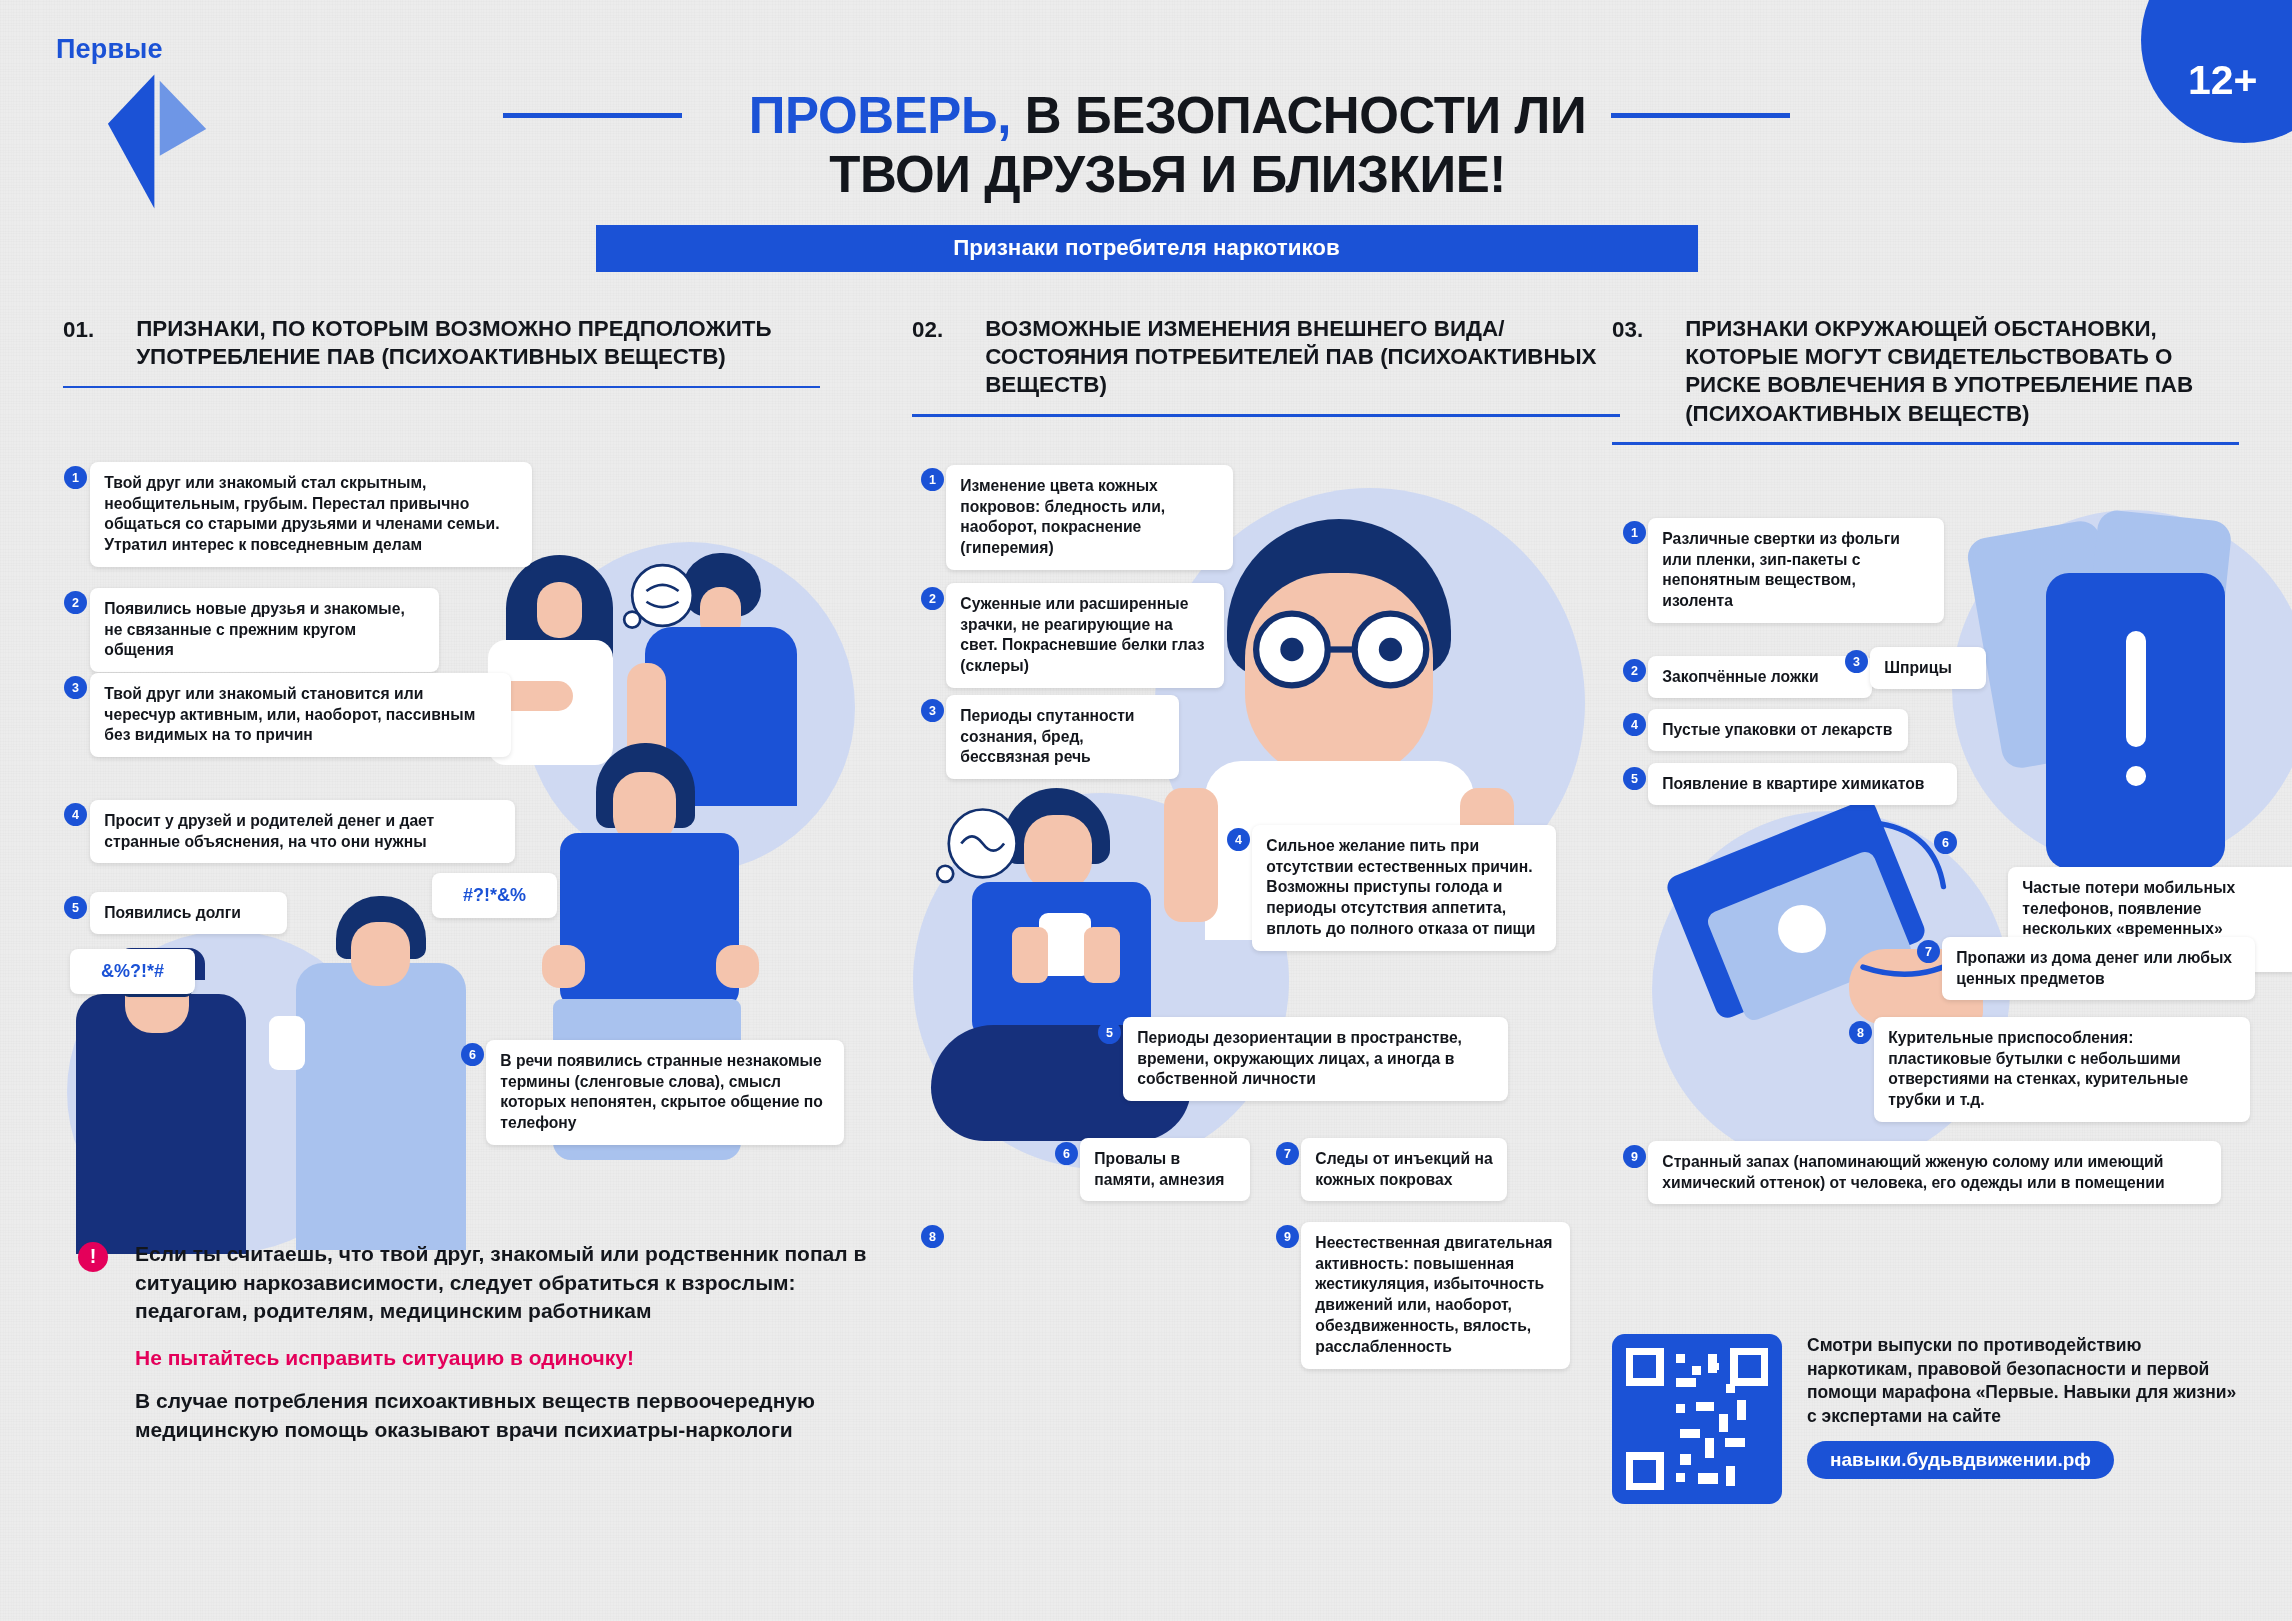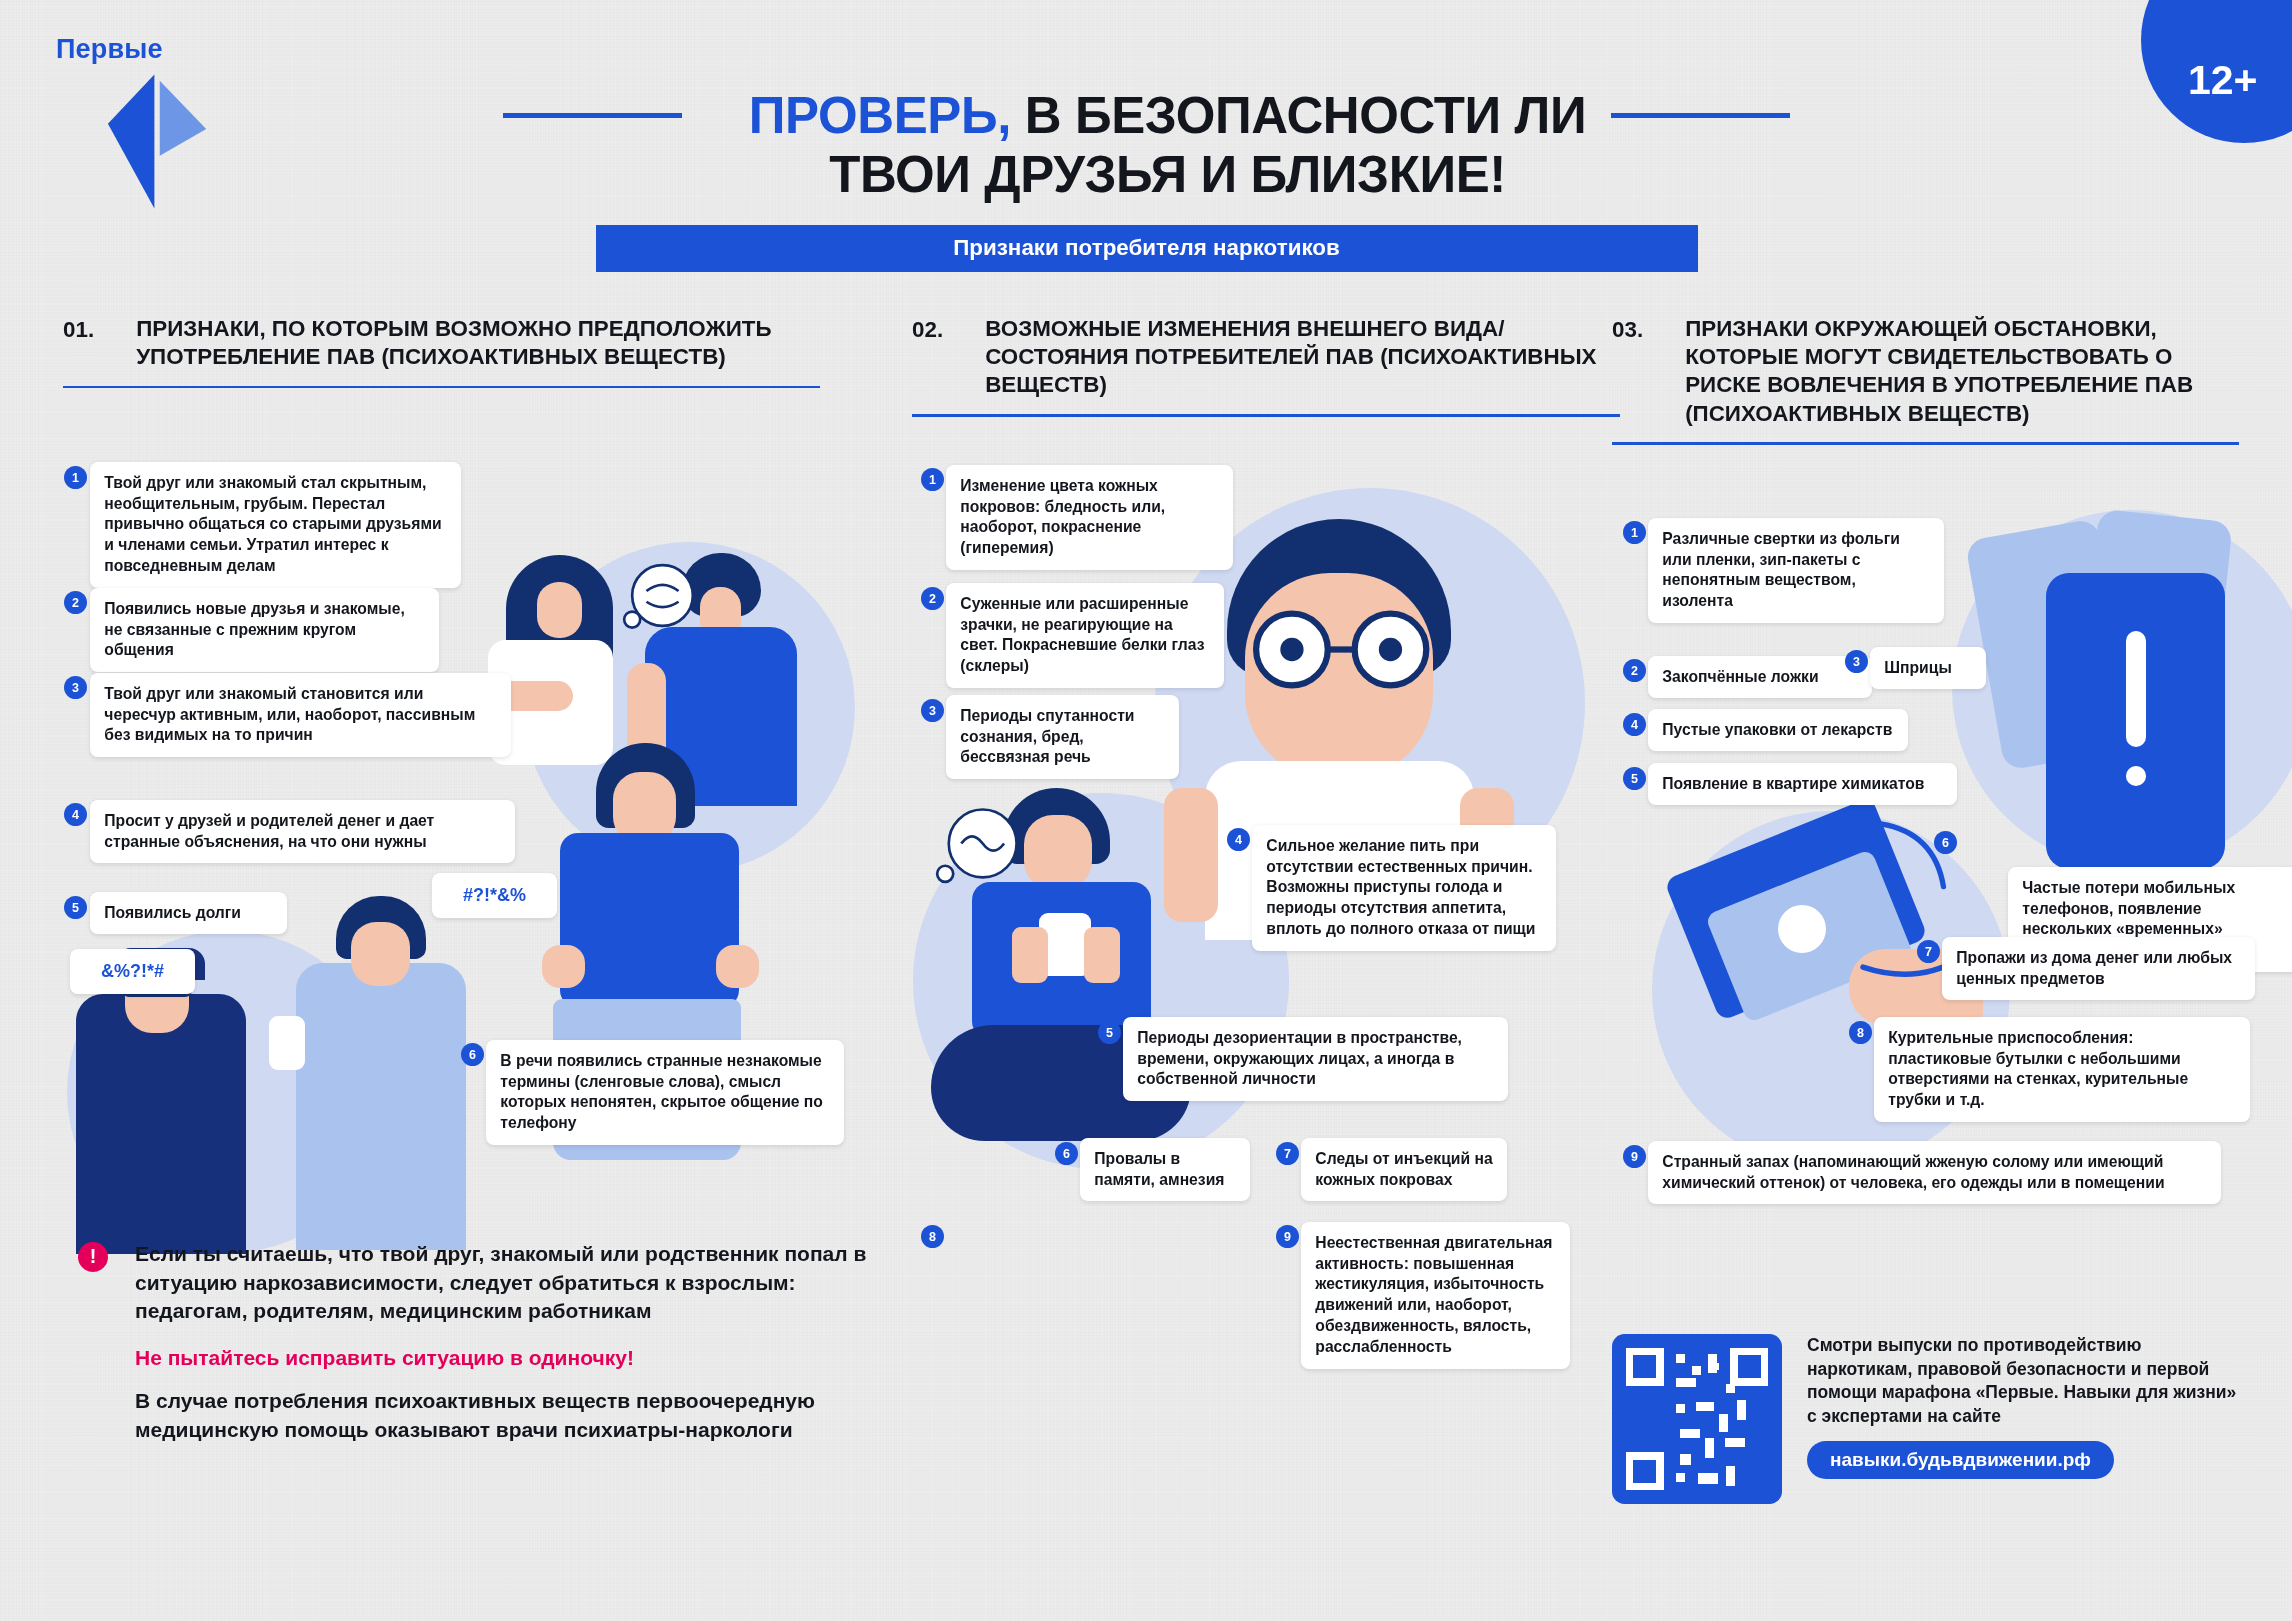--- a/index.html
+++ b/index.html
@@ -208,21 +208,21 @@
     <div class="sh skin" style="left:125px; top:963px; width:64px; height:70px; border-radius:27px;"></div>
     <div class="sh dblue" style="left:115px; top:948px; width:90px; height:32px; border-radius:16px 16px 0 0;"></div>
     <div class="sh dark" style="left:122px; top:983px; width:70px; height:14.3px; border-radius:7.2px;"></div>
     <div class="sh lblue" style="left:296px; top:963px; width:170px; height:287px; border-radius:27px 27px 0 0;"></div>
     <div class="sh dark" style="left:336px; top:896px; width:90px; height:63px; border-radius:43px 43px 10.7px 10.7px;"></div>
     <div class="sh skin" style="left:351px; top:922px; width:59px; height:64px; border-radius:25px;"></div>
     <div class="sh white r10" style="left:269px; top:1016px; width:36px; height:54px;"></div>
   </div>
 
   <div class="num" style="left:64px; top:466px;">1</div>
-  <div class="bub" style="left:90px; top:462px; width:371px;">Твой друг или знакомый стал скрытным, необщительным, грубым. Перестал привычно общаться со старыми друзьями и членами семьи. Утратил интерес к повседневным делам</div>
+  <div class="bub" style="left:90px; top:462px; width:442px;">Твой друг или знакомый стал скрытным, необщительным, грубым. Перестал привычно общаться со старыми друзьями и членами семьи. Утратил интерес к повседневным делам</div>
 
   <div class="num" style="left:64px; top:591px;">2</div>
   <div class="bub" style="left:90px; top:588px; width:349px;">Появились новые друзья и знакомые, не связанные с прежним кругом общения</div>
 
   <div class="num" style="left:64px; top:676px;">3</div>
   <div class="bub" style="left:90px; top:673px; width:421px;">Твой друг или знакомый становится или чересчур активным, или, наоборот, пассивным без видимых на то причин</div>
 
   <div class="num" style="left:64px; top:803px;">4</div>
   <div class="bub" style="left:90px; top:800px; width:425px;">Просит у друзей и родителей денег и дает странные объяснения, на что они нужны</div>
 

